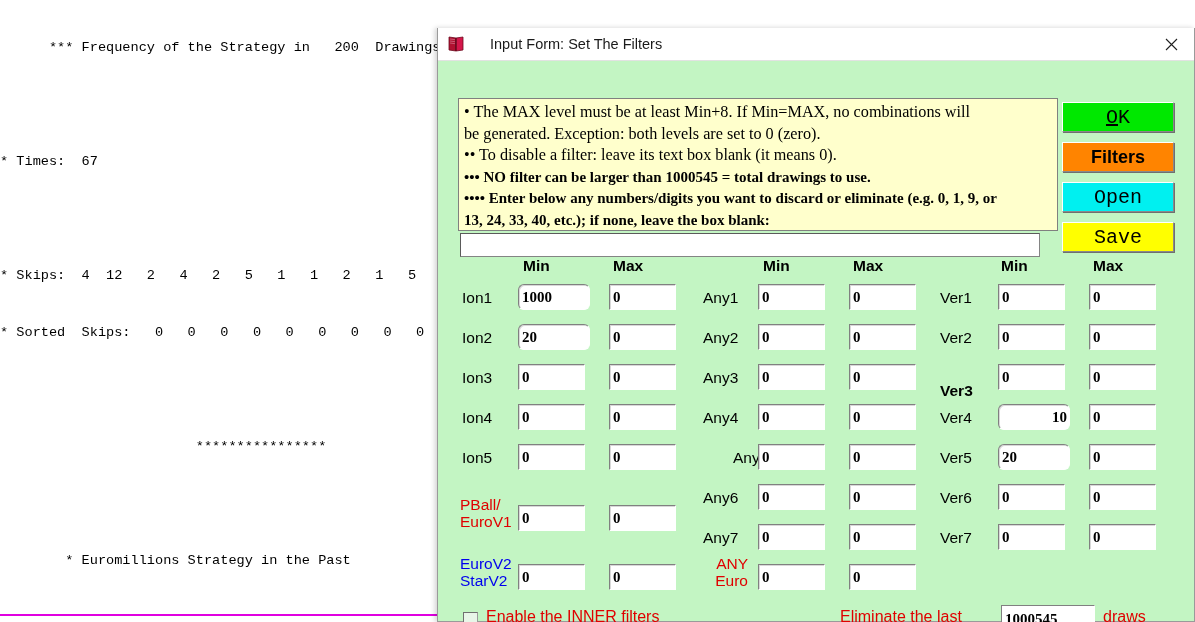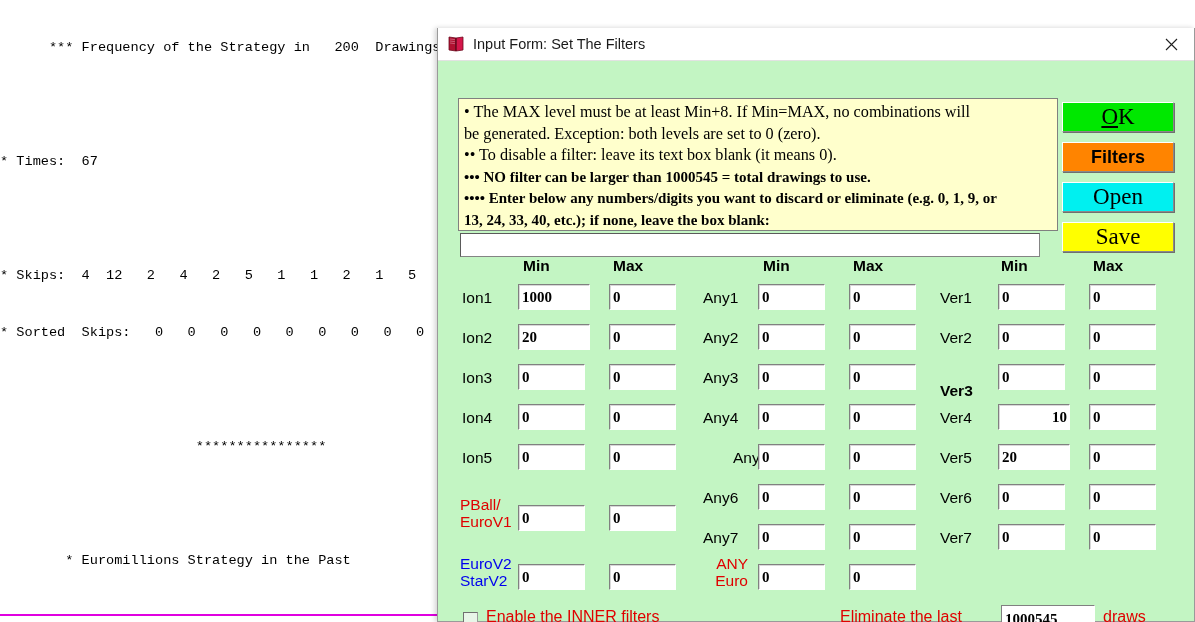--- a/index.html
+++ b/index.html
@@ -44,20 +44,21 @@
     box-shadow: -2px 0 5px rgba(0,0,0,0.18);
   }
   .titlebar {
     position: relative;
     height: 33px;
     background: #ffffff;
     border-bottom: 1px solid #e2e2e2;
     display: flex;
     align-items: center;
     padding-left: 9px;
+    gap: 17px;
   }
   .title-icon {
     width: 18px; height: 18px;
     position: relative;
     margin-right: 8px;
     flex: 0 0 auto;
   }
   .title-text {
     font-size: 14.5px;
     color: #1a1a1a;
@@ -106,22 +107,22 @@
 
   
   .btn {
     position: absolute;
     left: 624px;
     width: 112px; height: 30px;
     border: 1px solid #ffffff;
     border-right-color: #8a8a8a;
     border-bottom-color: #8a8a8a;
     box-shadow: 1px 1px 0 #6f6f6f;
-    font-family: Liberation Serif, serif;
-    font-size: 23px;
+    font-family: Liberation Mono, monospace;
+    font-size: 20px;
     color: #000;
     display: flex; align-items: center; justify-content: center;
     cursor: pointer;
     padding: 0;
   }
   .btn u { text-decoration: underline; }
   .btn-ok     { top: 41px;  background: #00e800; }
   .btn-cancel { top: 81px;  background: #ff8400; font-weight: bold;
                 font-family: "Liberation Sans", sans-serif; font-size: 18px; }
   .btn-open   { top: 121px; background: #00f0f0; }
@@ -158,21 +159,21 @@
     border-top-color: #808080;
     border-left-color: #808080;
     box-shadow: inset 1px 1px 0 #d8d8d8;
     font-family: "Liberation Serif", serif;
     font-size: 15px;
     font-weight: bold;
     color: #000;
     padding: 0 2px 0 3px;
     outline: none;
   }
-  .fin.wide { width: 72px; }
+  .fin.wide { width: 72px; border-radius: 6px; }
 
   
   .footer { position: absolute; left: 0; top: 544px; width: 100%; height: 40px; }
   .chk {
     position: absolute;
     left: 25px; top: 7px;
     width: 15px; height: 15px;
     background: #e8f6e8;
     border: 1px solid #9b9b9b;
     border-top-color: #707070;

